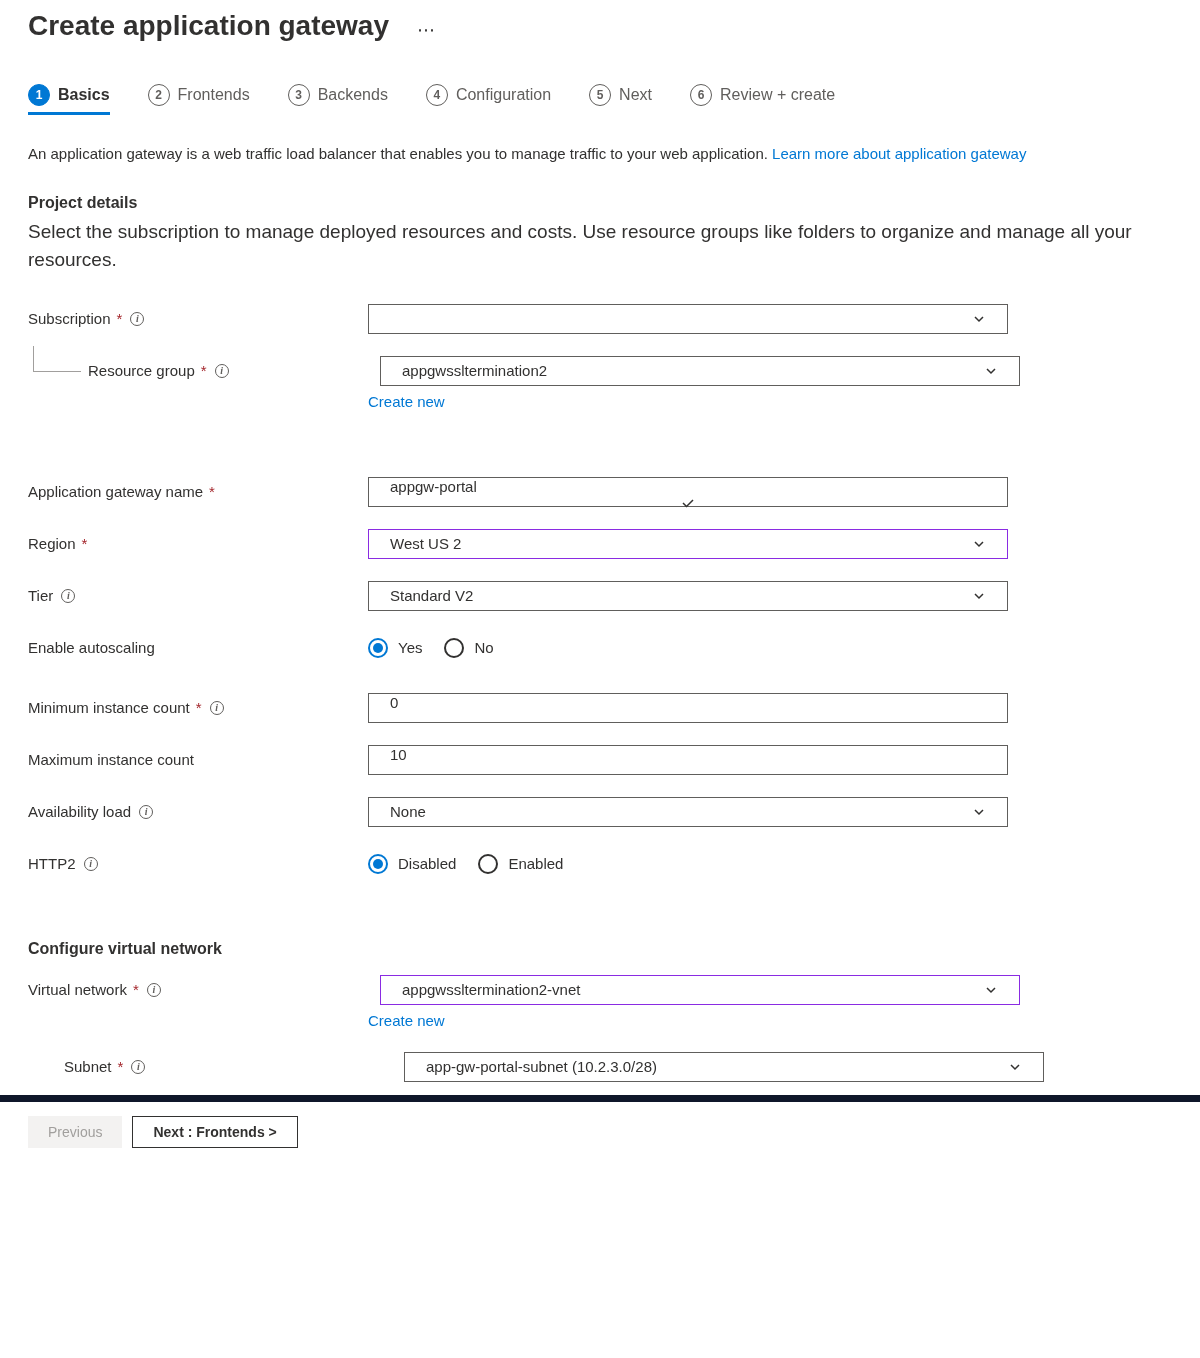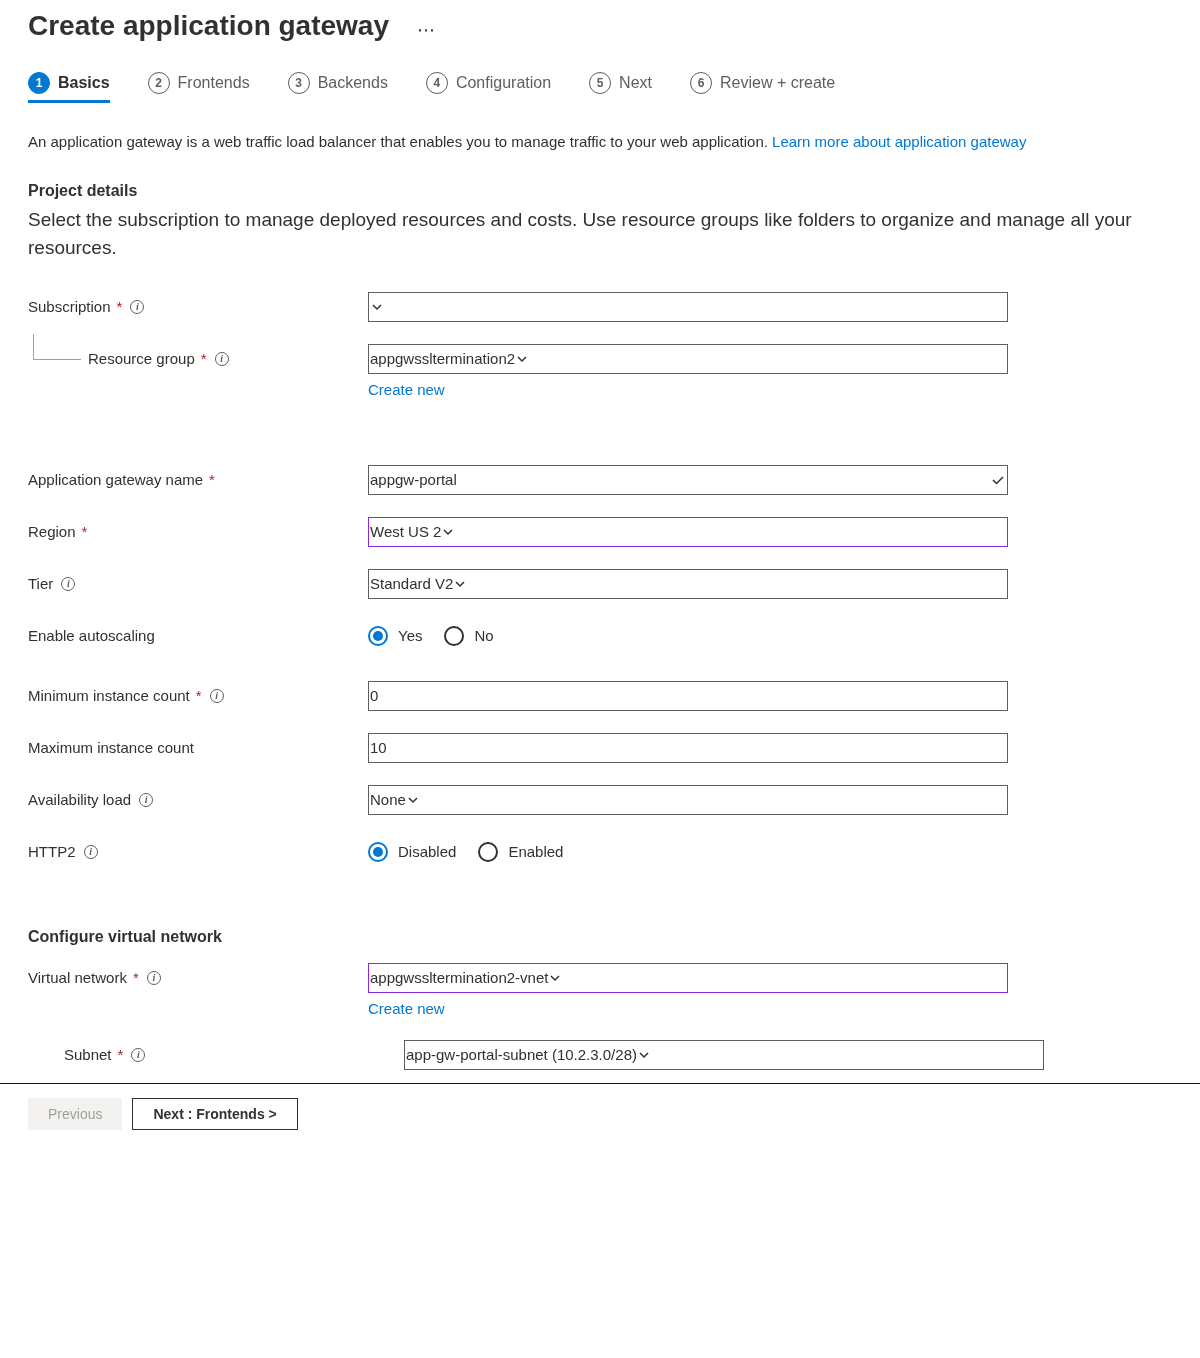--- a/index.html
+++ b/index.html
@@ -12,21 +12,21 @@
       background: #ffffff;
       width: 1200px;
     }
     .page {
       padding: 10px 28px 0 28px;
     }
     .header {
       display: flex;
       align-items: center;
       gap: 28px;
-      margin-bottom: 30px;
+      margin-bottom: 42px;
     }
     .title {
       font-size: 28px;
       font-weight: 600;
       color: #323130;
       margin: 0;
     }
     .ellipsis {
       font-size: 18px;
       color: #323130;
@@ -104,21 +104,21 @@
 
     .form-grid {
       display: block;
     }
     .row {
       display: flex;
       align-items: center;
       min-height: 32px;
       margin-bottom: 20px;
     }
-    .row.tight { margin-bottom: 4px; }
+    .row.tight { margin-bottom: 4px; gap: 12px; }
     .row .lbl {
       width: 340px;
       flex: 0 0 340px;
       font-size: 15px;
       color: #323130;
       display: flex;
       align-items: center;
       gap: 4px;
     }
     .lbl.indent {
@@ -152,32 +152,34 @@
       line-height: 1;
     }
     .info-icon::before { content: "i"; font-family: Georgia, serif; font-style: italic; font-weight: 600; }
 
     .ctrl { flex: 1; max-width: 640px; }
     .select, .text-input {
       width: 100%;
       height: 30px;
       border: 1px solid #605e5c;
       background: #fff;
-      padding: 0 1px;
+      padding: 0 21px;
       font-size: 15px;
       color: #323130;
       display: flex;
       align-items: center;
+      justify-content: space-between;
       cursor: pointer;
     }
     .select.purple, .text-input.purple {
       border-color: #8a2be2;
     }
     .text-input {
       cursor: text;
+      flex-direction: column;
     }
     .text-input input {
       border: none;
       outline: none;
       width: 100%;
       font-size: 15px;
       color: #323130;
       background: transparent;
       padding: 0;
     }
@@ -228,21 +230,21 @@
       margin-left: 340px;
       margin-top: 2px;
       margin-bottom: 12px;
       cursor: pointer;
     }
 
     .section-spacer { height: 40px; }
 
     .footer {
       position: relative;
-      border-top: 1px solid #0f172a;
+      border-top: 7px solid #0f172a;
       padding: 14px 28px 18px 28px;
       display: flex;
       gap: 10px;
       margin-top: 12px;
     }
     .btn {
       height: 32px;
       padding: 0 20px;
       font-size: 14px;
       display: inline-flex;

